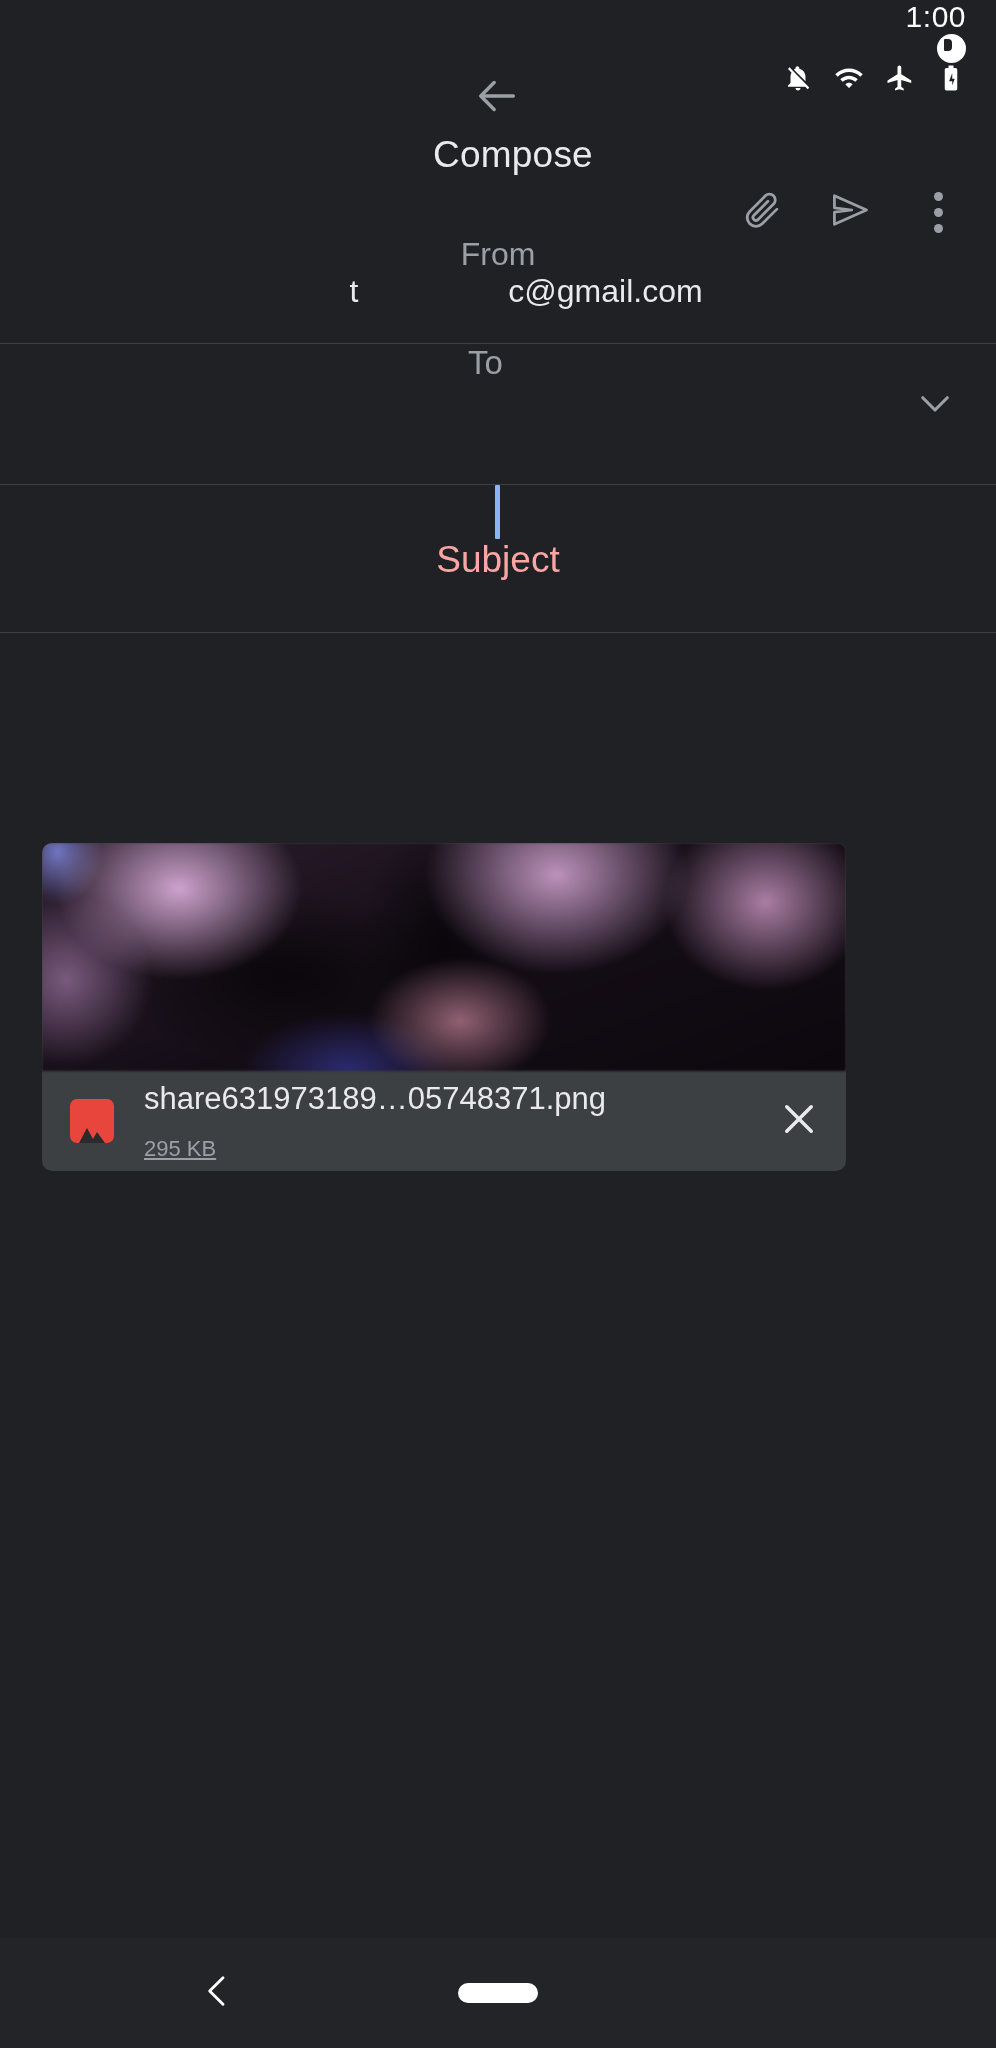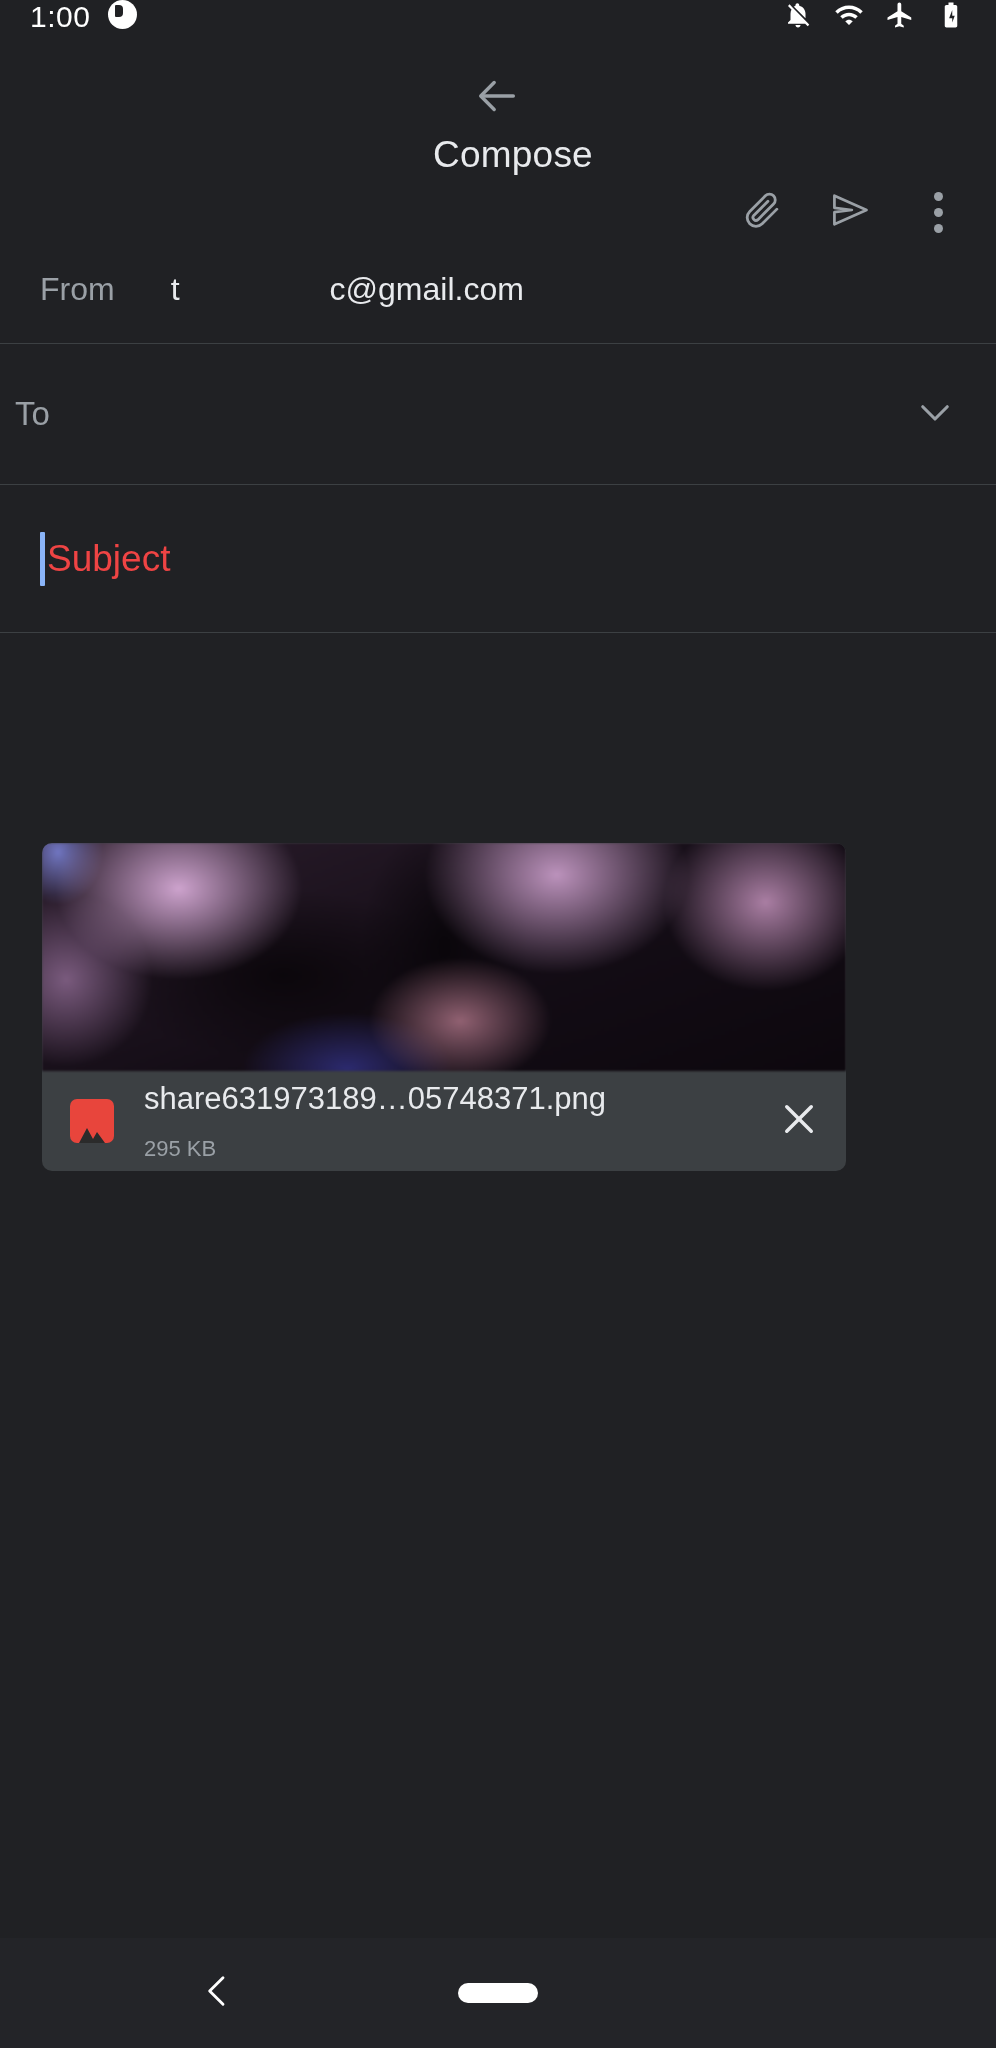--- a/index.html
+++ b/index.html
@@ -7,21 +7,21 @@
     width:996px; height:2048px;
     background:#202124;
     font-family:"Liberation Sans", sans-serif;
     overflow:hidden;
   }
   .screen { position:relative; width:996px; height:2048px; background:#202124; }
 
   
   .statusbar{
     position:absolute; left:0; top:0; width:996px; height:62px;
-    display:flex; align-items:flex-start; padding:0 30px;
+    display:flex; align-items:flex-end; padding:0 30px;flex-direction:column;
   }
   .sb-time{
     color:#ffffff; font-size:30px; letter-spacing:.5px;
     font-family:"Liberation Sans", sans-serif;
   }
   .sb-badge{
     width:29px; height:29px; margin-left:18px; border-radius:50%;
     background:#ffffff; position:relative; flex:none;
   }
   .sb-badge::after{
@@ -44,21 +44,21 @@
     color:#e8eaed; font-size:37px; margin-left:30px; letter-spacing:.2px;
     white-space:nowrap;
   }
   .appbar-actions{ margin-left:auto; display:flex; align-items:center; gap:16px; }
   .dots{ display:flex; flex-direction:column; gap:7px; align-items:center; }
   .dots i{ width:9px; height:9px; border-radius:50%; background:#9aa0a6; display:block; }
 
   
   .field{
     position:absolute; left:0; width:996px;
-    display:flex; align-items:center; padding:0 40px;
+    display:flex; align-items:center; padding:0 40px;flex-direction:column;
   }
   .divider{
     position:absolute; left:0; width:996px; height:1px; background:#3c4043;
   }
   .from-row{ top:236px; height:106px; }
   .lbl-from{ color:#9aa0a6; font-size:32px; }
   .from-val{
     color:#e8eaed; font-size:32px; margin-left:56px;
     display:flex; align-items:baseline;
   }
@@ -66,21 +66,21 @@
 
   .to-row{ top:344px; height:140px;padding-left:15px; }
   .to-ph{ color:#9aa0a6; font-size:33px; }
   .to-chev{ margin-left:auto; }
 
   .subj-row{ top:485px; height:147px; align-items:center; }
   .caret{
     width:5px; height:54px; background:#8ab4f8; border-radius:1px;
     margin-right:2px; flex:none;
   }
-  .subj-ph{ color:#ef4444; font-size:37px; }
+  .subj-ph{ color:#fca5a5; font-size:37px; }
 
   
   .attach-card{
     position:absolute; left:42px; top:843px; width:804px;
     border-radius:10px; overflow:hidden; background:#3c4043;
   }
   .attach-thumb{
     width:804px; height:228px;
     background-color:#1a1018;
     background-image:
@@ -99,21 +99,21 @@
   .attach-row{
     height:100px; display:flex; align-items:center; padding:0 26px 0 28px;
   }
   .file-icon{
     width:44px; height:44px; border-radius:7px; background:#E8453C;
     flex:none; display:flex; align-items:flex-end; justify-content:center;
     overflow:hidden;
   }
   .attach-meta{ margin-left:30px; display:flex; flex-direction:column; gap:19px; min-width:0; }
   .attach-name{ color:#e8eaed; font-size:31px; white-space:nowrap; }
-  .attach-size{ color:#9aa0a6; font-size:22px; }
+  .attach-size{ color:#9aa0a6; font-size:22px;text-decoration:underline; }
   .attach-x{ margin-left:auto; padding-left:20px; flex:none; }
 
   
   .navbar{
     position:absolute; left:0; bottom:0; width:996px; height:110px;
     background:#232428;
     display:flex; align-items:center;
   }
   .nav-back{ position:absolute; left:198px; }
   .nav-pill{

